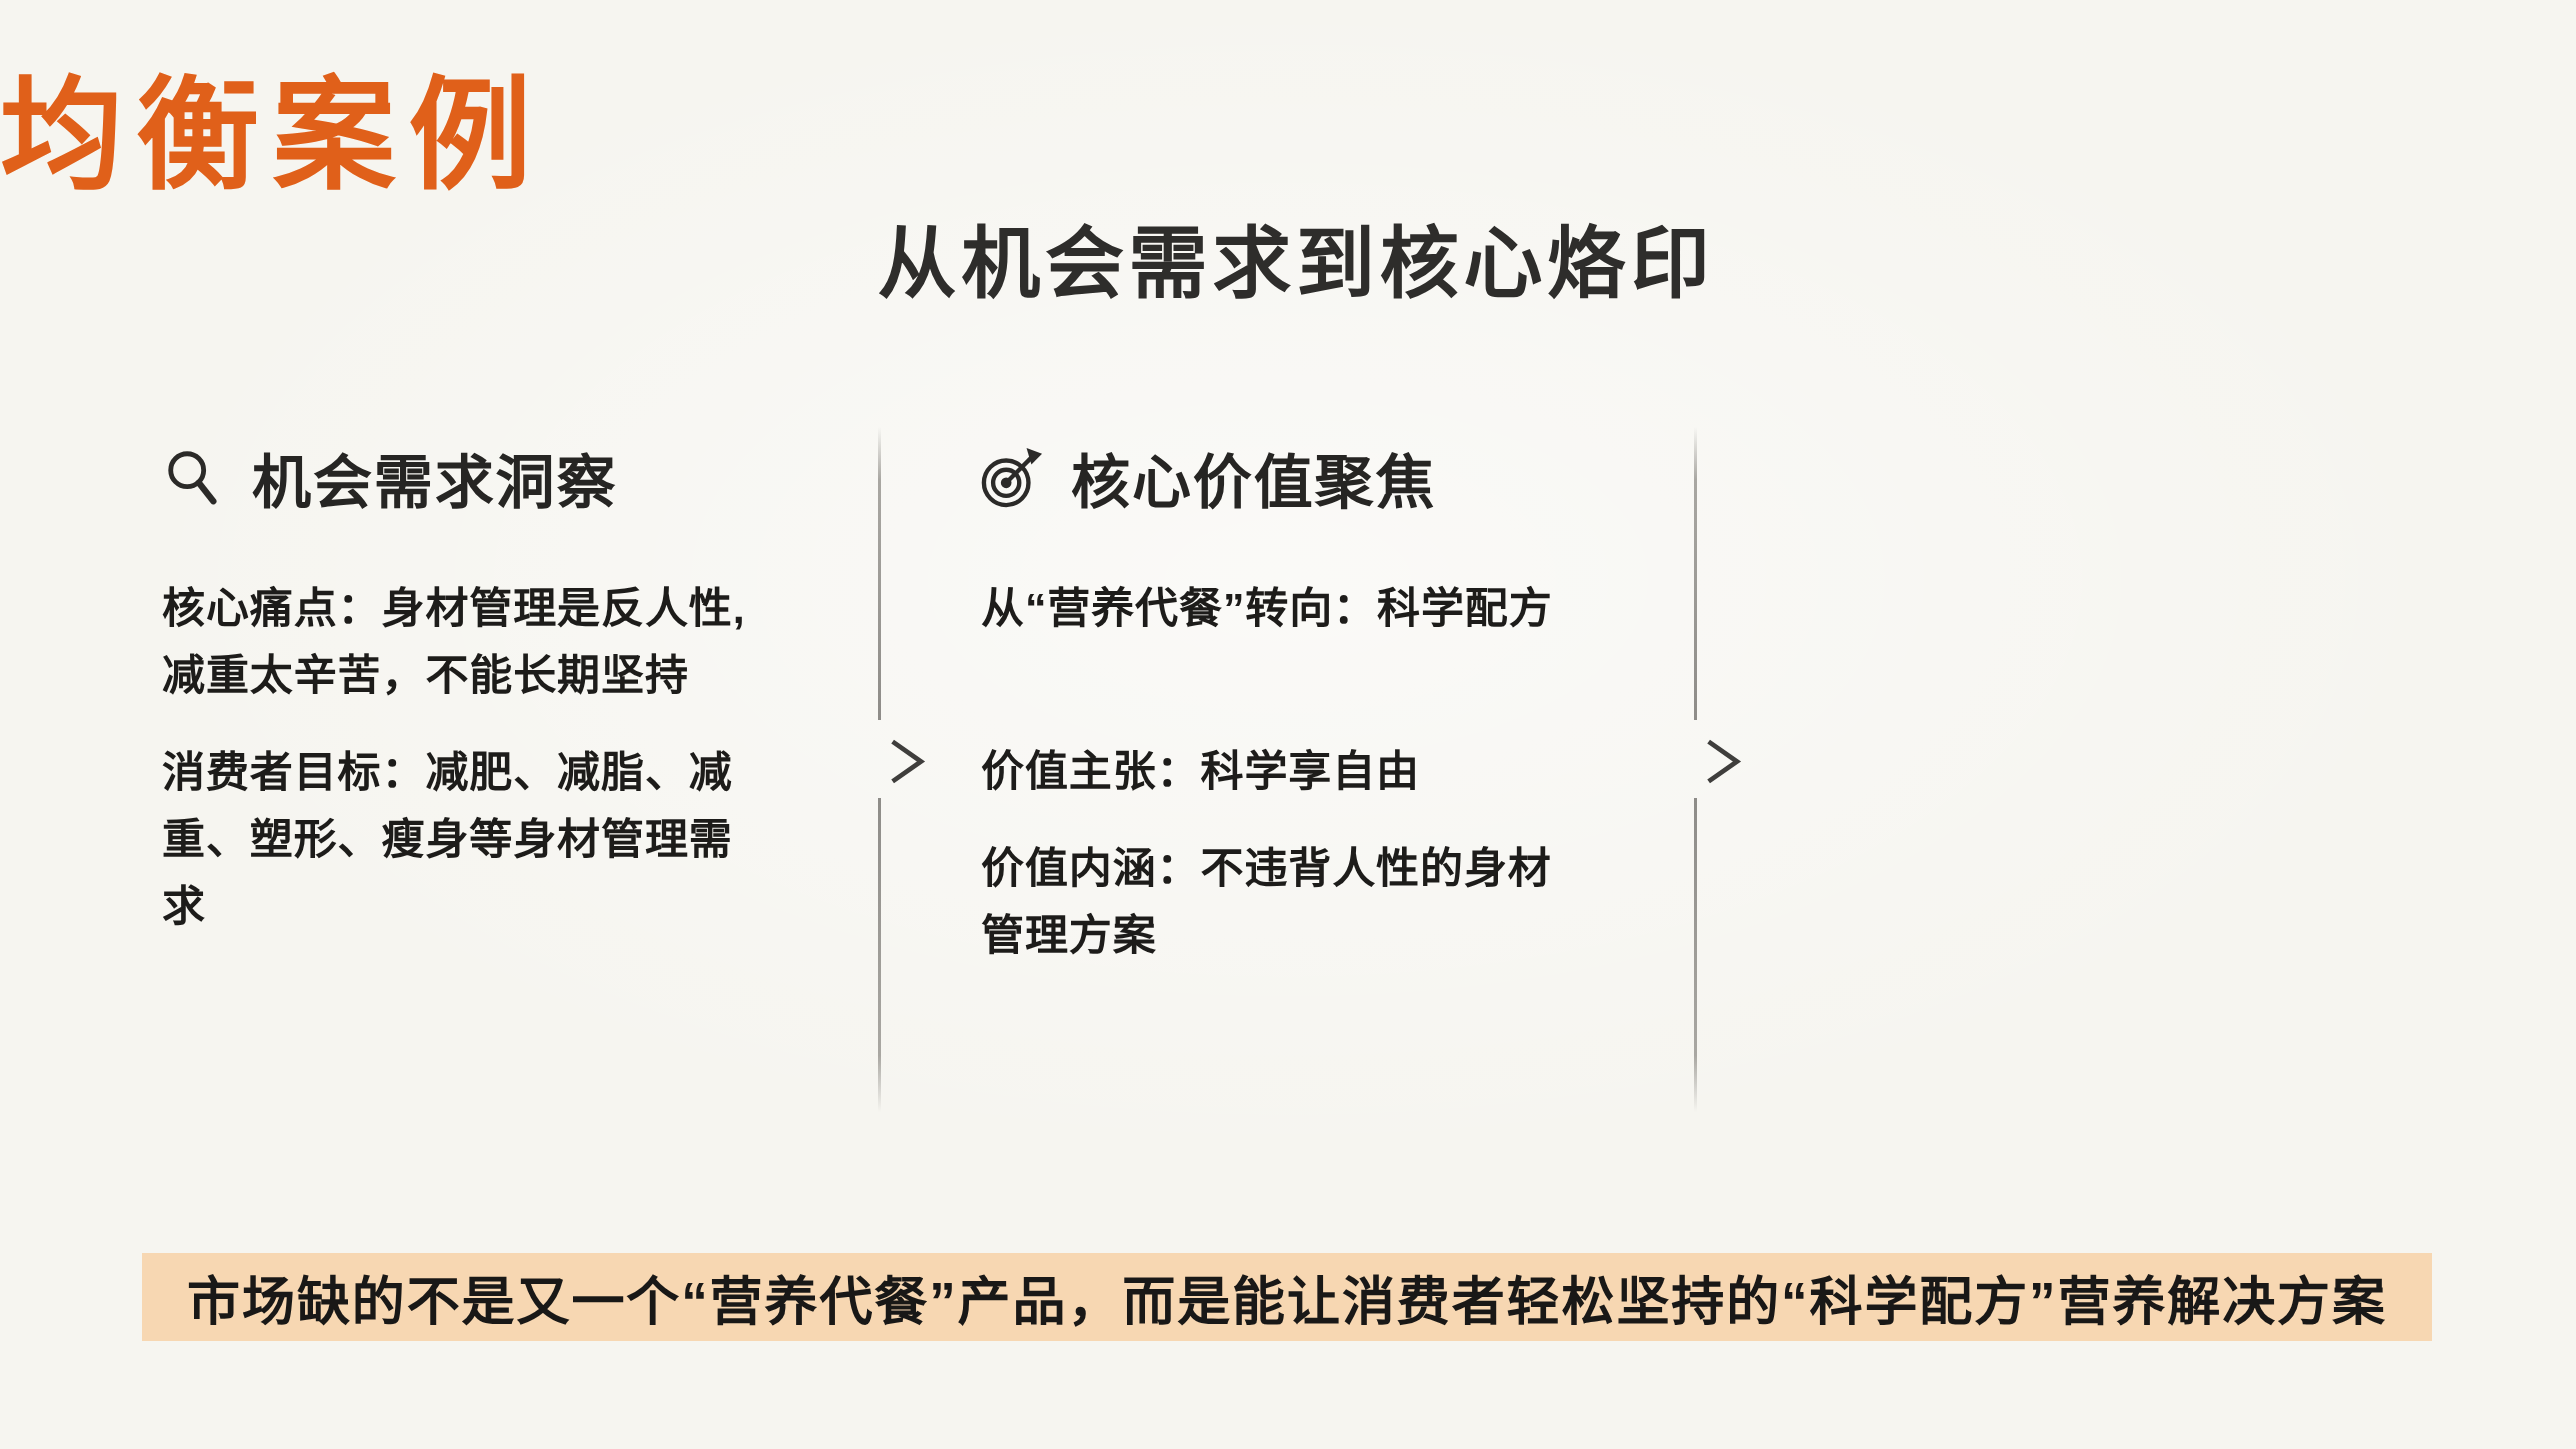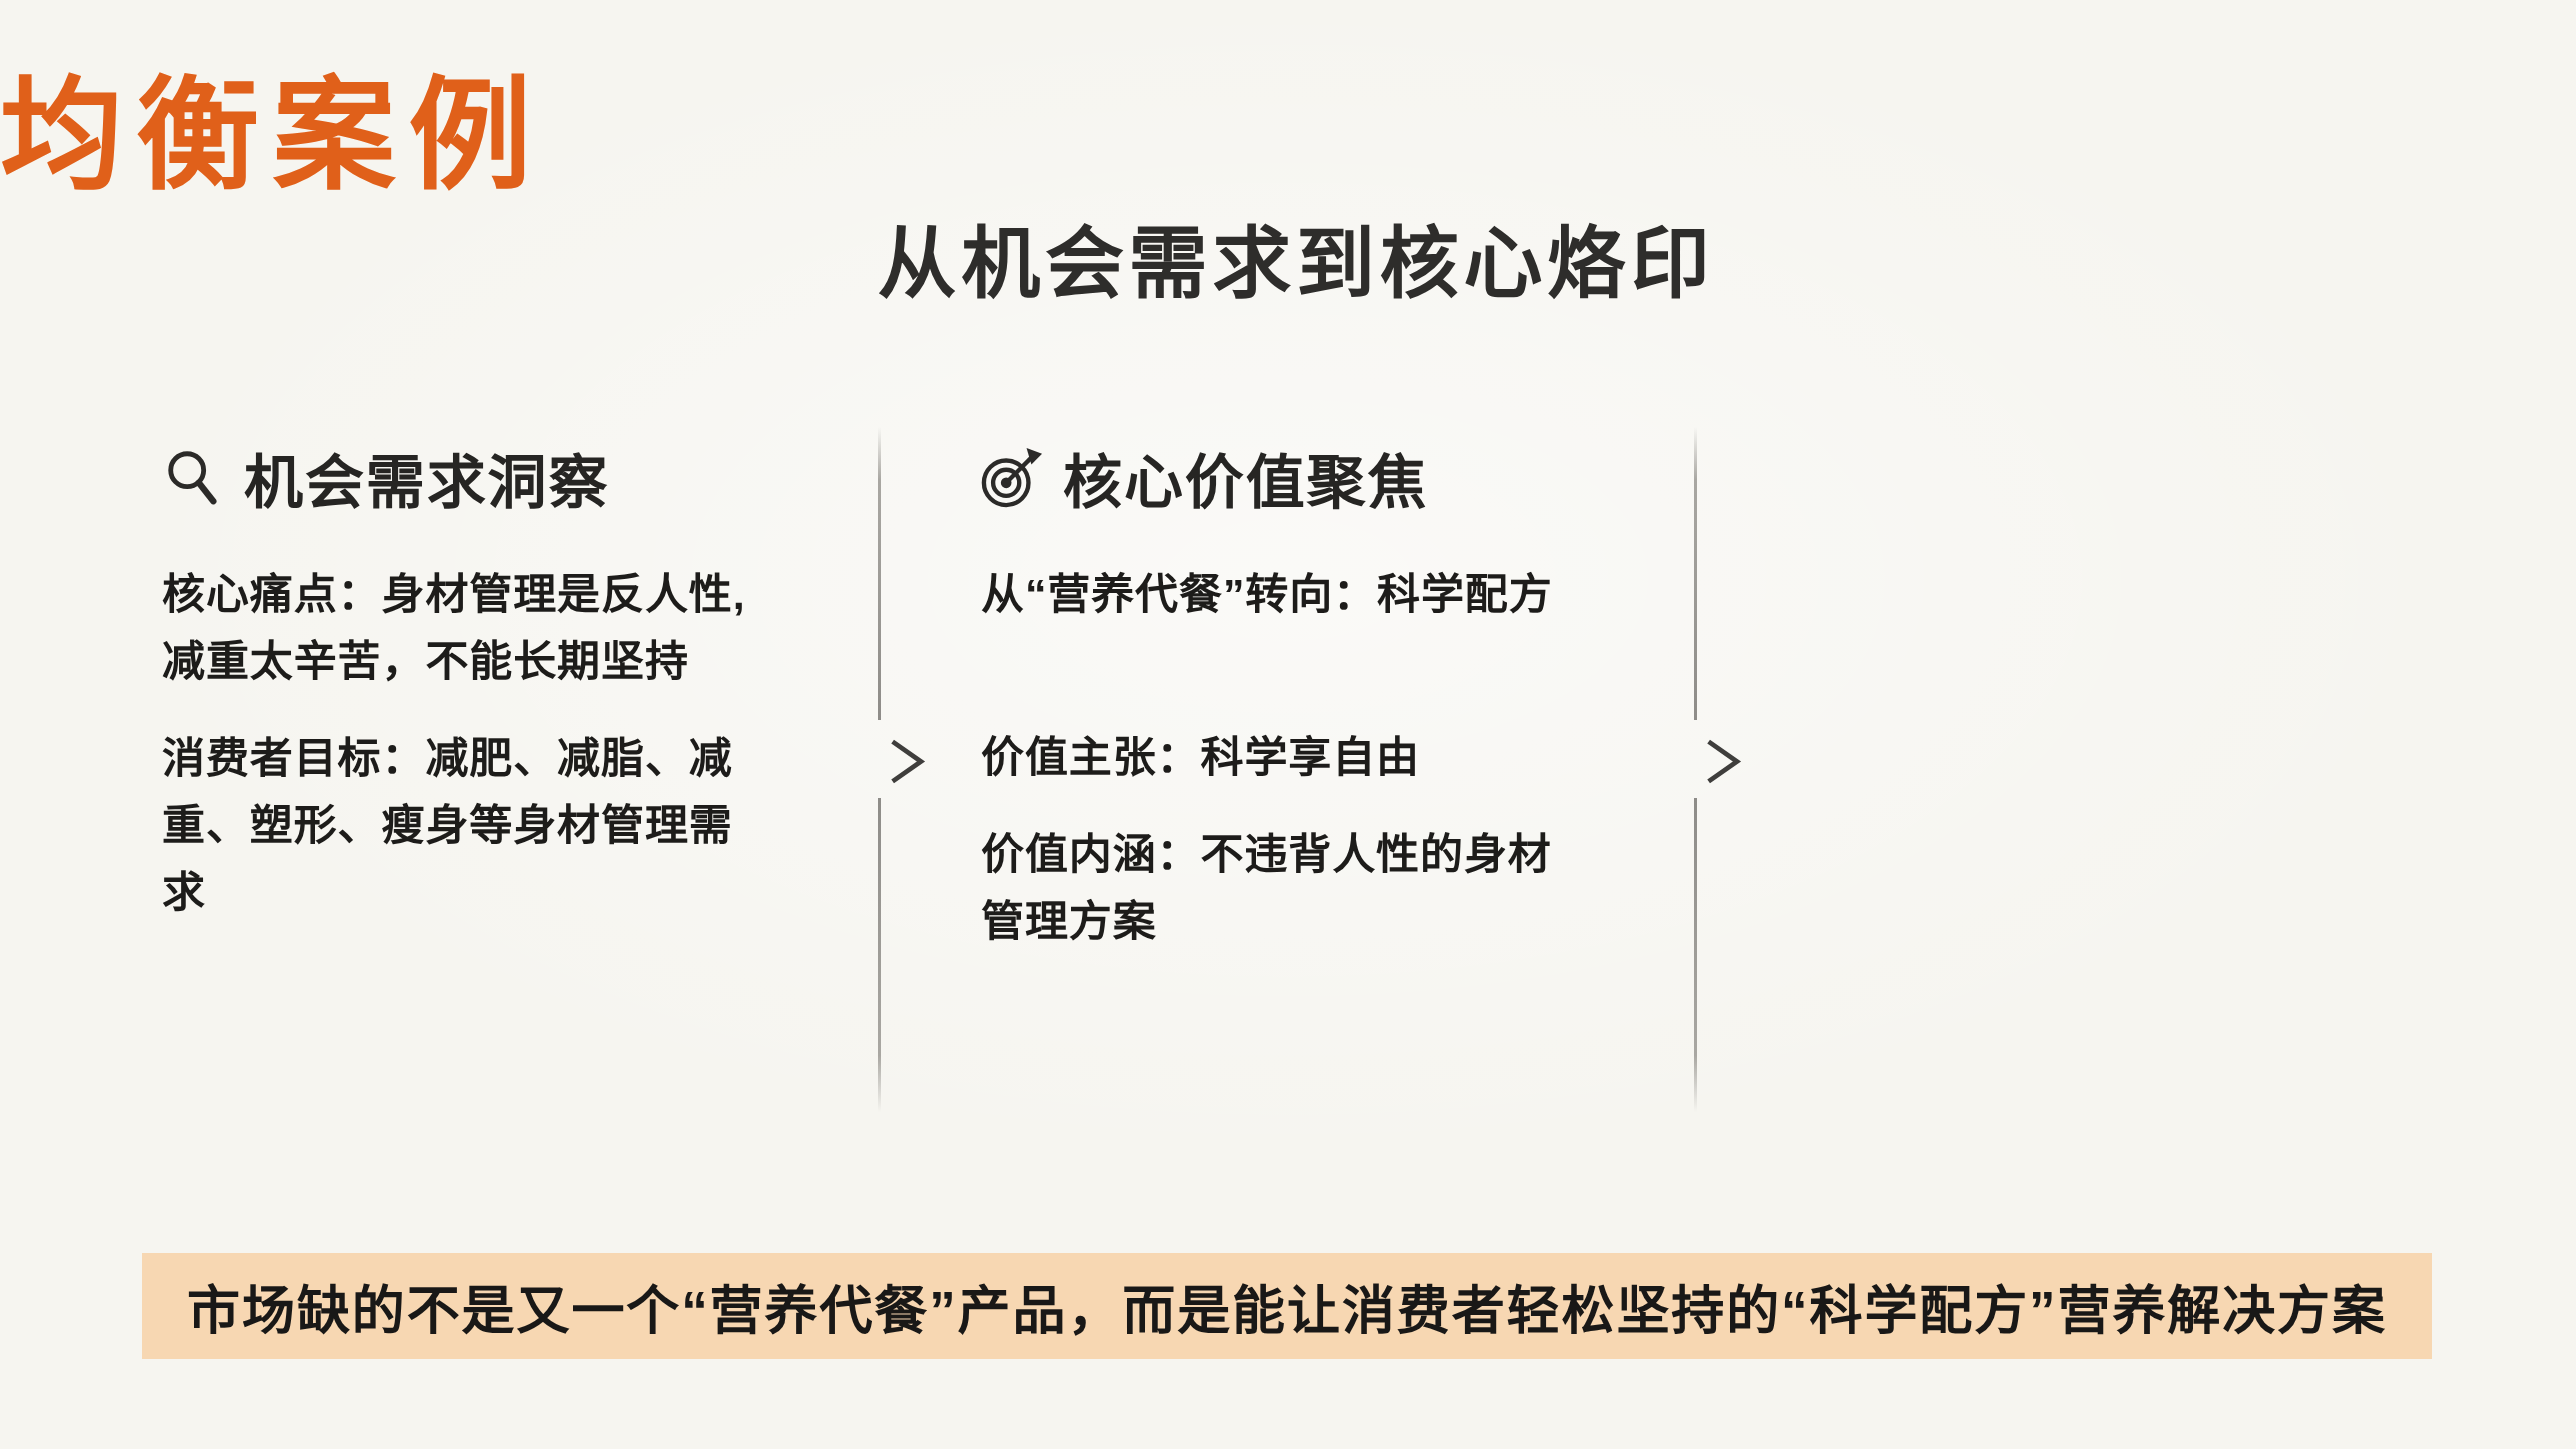--- a/index.html
+++ b/index.html
@@ -57,23 +57,23 @@
     position: absolute;
     top: 442px;
   }
   .col-1 { left: 162px;  width: 661px; }
   .col-2 { left: 981px; width: 661px; }
   .col-3 { left: 1796px; width: 694px; }
 
   .col-header {
     display: flex;
     align-items: center;
-    gap: 20px;
+    gap: 28px;
     height: 70px;
-    margin-bottom: 49px;
+    margin-bottom: 63px;
   }
   .col-header .hdr-icon {
     width: 62px;
     height: 62px;
     flex: 0 0 62px;
   }
   .col-title {
     font-size: 59px;
     font-weight: 700;
     letter-spacing: 1.9px;
@@ -124,21 +124,21 @@
   }
   .arrow-1 { left: 817px; }
   .arrow-2 { left: 1633px; }
 
   
   .banner {
     position: absolute;
     left: 142px;
     top: 1253px;
     width: 2290px;
-    height: 106px;
+    height: 88px;
     background: #F7D7B2;
     display: flex;
     align-items: center;
     justify-content: center;
   }
   .banner-text {
     font-size: 53px;
     font-weight: 700;
     letter-spacing: 1.9px;
     color: #191817;

